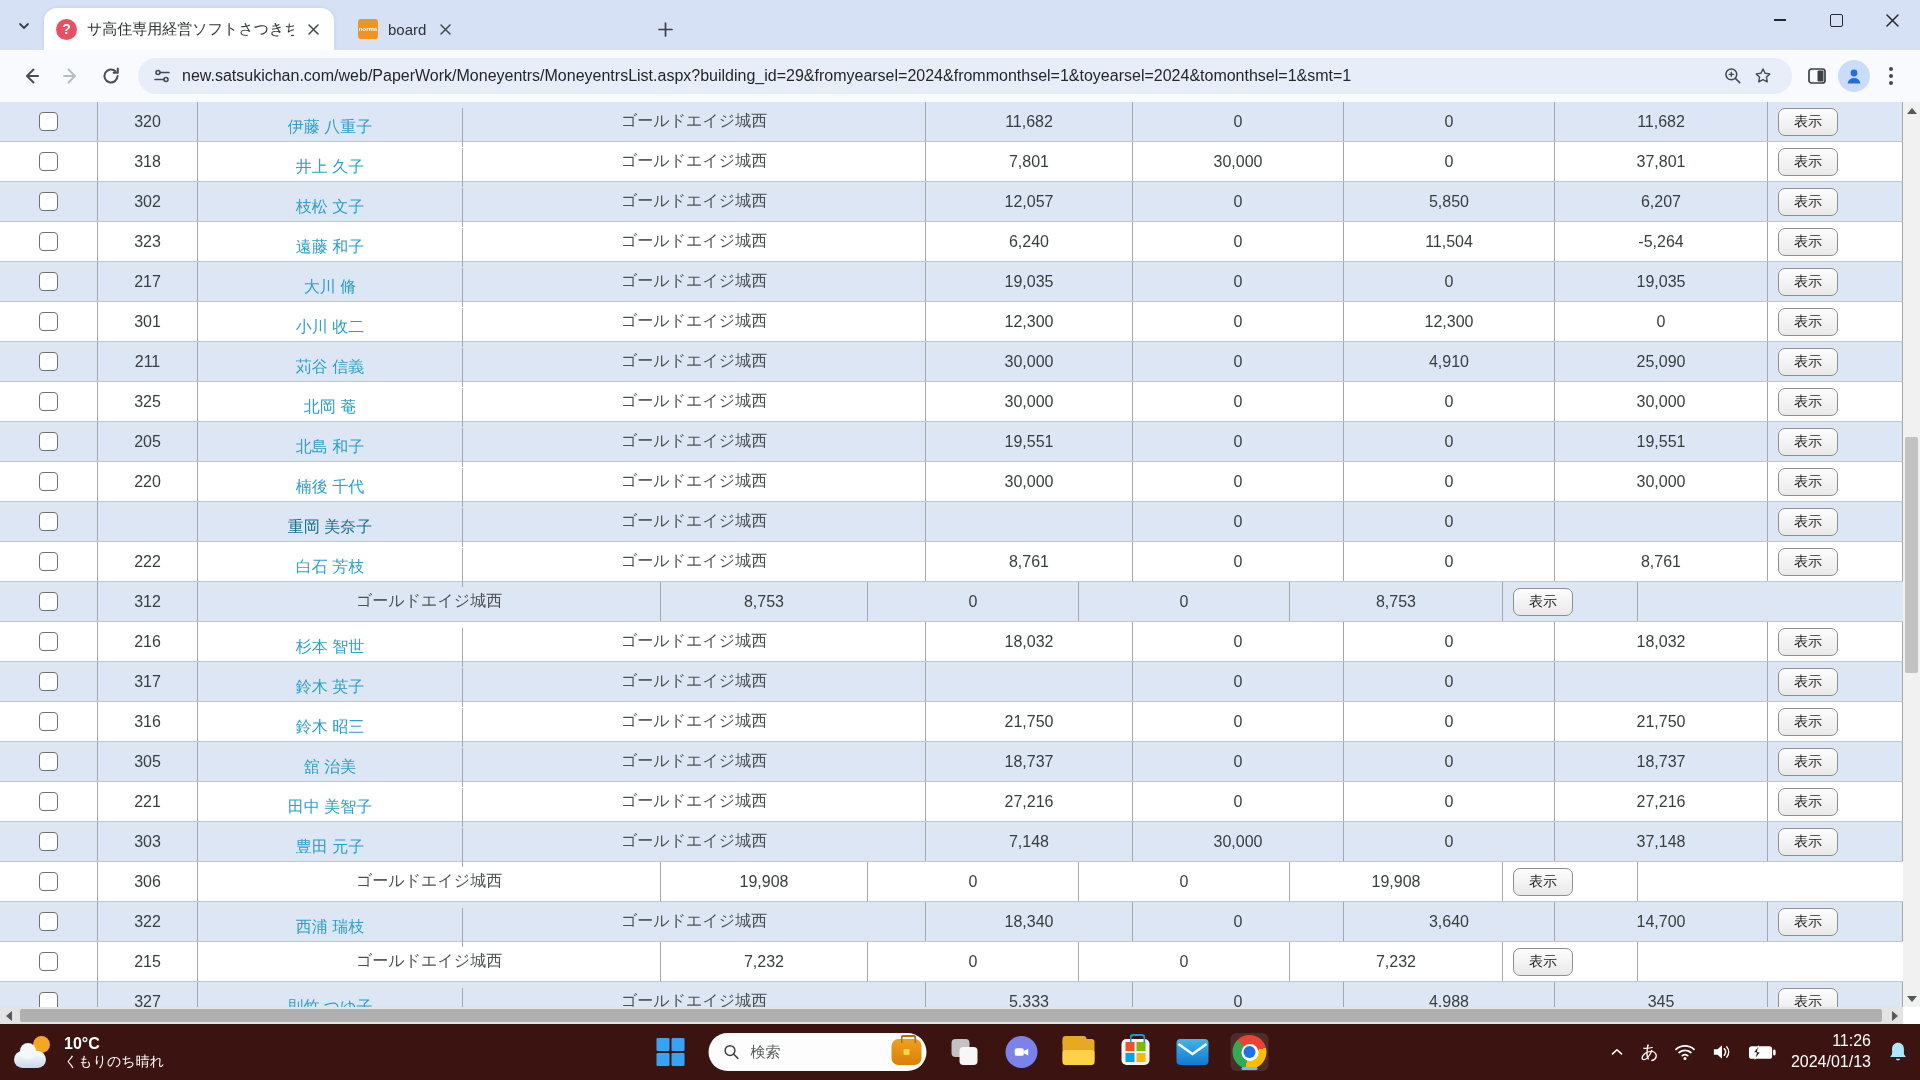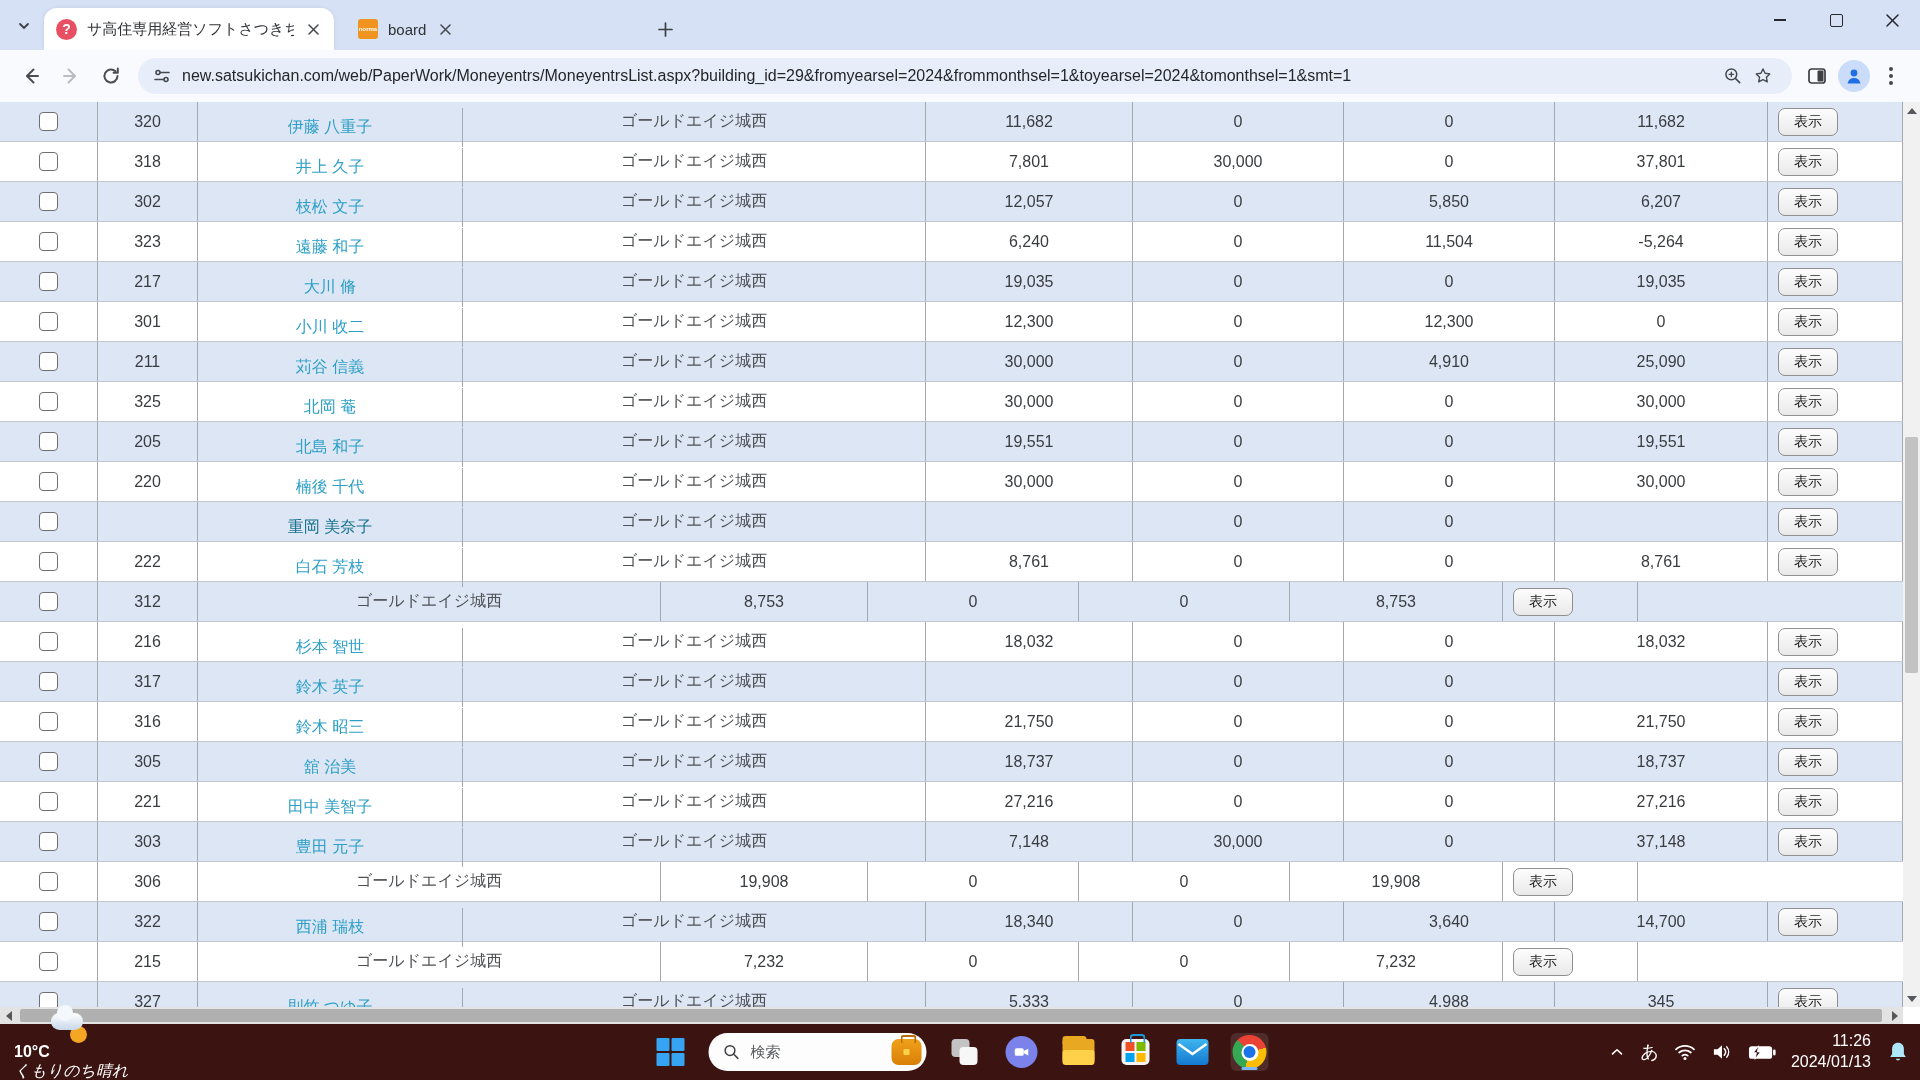--- a/index.html
+++ b/index.html
@@ -56,27 +56,27 @@
   .tri-up{width:0;height:0;border-left:5px solid transparent;border-right:5px solid transparent;border-bottom:6px solid #55585c;}
   .tri-dn{width:0;height:0;border-left:5px solid transparent;border-right:5px solid transparent;border-top:6px solid #55585c;}
   .hscroll{position:absolute;left:0;top:1007px;width:1903px;height:17px;background:#e3e3e3;}
   .hthumb{position:absolute;top:2px;height:13px;left:20px;width:1862px;background:#b0b0b0;border-radius:2px;}
   .harrow{position:absolute;top:0;width:17px;height:17px;display:flex;align-items:center;justify-content:center;}
   .tri-l{width:0;height:0;border-top:5px solid transparent;border-bottom:5px solid transparent;border-right:6px solid #55585c;}
   .tri-r{width:0;height:0;border-top:5px solid transparent;border-bottom:5px solid transparent;border-left:6px solid #55585c;}
 
   
   .taskbar{position:absolute;left:0;top:1024px;width:1920px;height:56px;background:#3b1311;display:flex;align-items:center;}
-  .weather{position:absolute;left:14px;top:0;height:56px;display:flex;align-items:center;gap:10px;color:#fff;flex-direction:column;}
+  .weather{position:absolute;left:14px;top:0;height:56px;display:flex;align-items:center;gap:10px;color:#fff;}
   .wicon{position:relative;width:40px;height:36px;}
   .wsun{position:absolute;right:4px;top:2px;width:17px;height:17px;border-radius:50%;background:#f5a623;}
   .wcloud{position:absolute;left:0;bottom:2px;width:32px;height:17px;border-radius:9px;background:linear-gradient(#ffffff,#c8d8ea);}
   .wcloud::before{content:"";position:absolute;left:6px;top:-8px;width:16px;height:16px;border-radius:50%;background:#f4f8fc;}
   .wtemp{font-size:16px;font-weight:bold;line-height:1.2;}
-  .wdesc{font-size:16px;line-height:1.2;font-style:italic;}
+  .wdesc{font-size:14px;line-height:1.2;}
   .centericons{position:absolute;left:50%;transform:translateX(-50%);top:0;height:56px;display:flex;align-items:center;gap:19px;}
   .tbicon{width:38px;height:38px;display:flex;align-items:center;justify-content:center;position:relative;border-radius:6px;}
   .startlogo{display:grid;grid-template-columns:13px 13px;grid-template-rows:13px 13px;gap:2px;}
   .startlogo i{background:#36a4f2;border-radius:1px;}
   .searchpill{width:218px;height:38px;background:#fdfdfd;border-radius:19px;display:flex;align-items:center;padding:0 5px 0 14px;box-sizing:border-box;gap:10px;}
   .searchtext{font-size:15px;color:#5a5d61;flex:1;}
   .briefcase{width:30px;height:26px;border-radius:7px;background:linear-gradient(#f0a11c,#d97f07);position:relative;}
   .briefcase::before{content:"";position:absolute;left:9px;top:-4px;width:12px;height:6px;border:2.5px solid #b96c05;border-bottom:none;border-radius:3px 3px 0 0;}
   .briefcase::after{content:"";position:absolute;left:12px;top:10px;width:6px;height:6px;background:#ffd24a;border-radius:1px;}
   .taskview{position:relative;width:26px;height:26px;}

